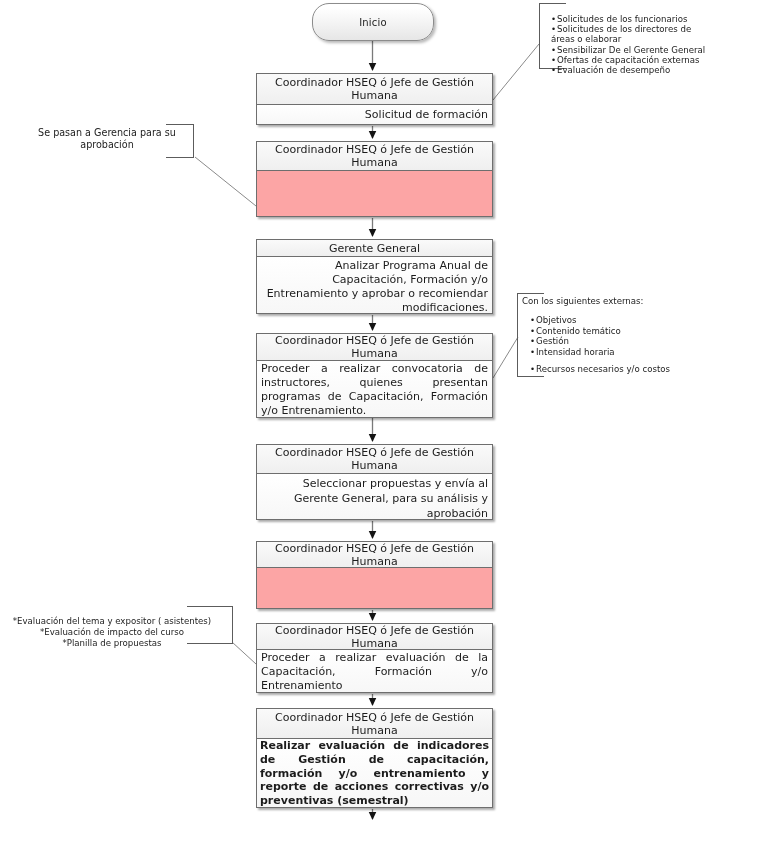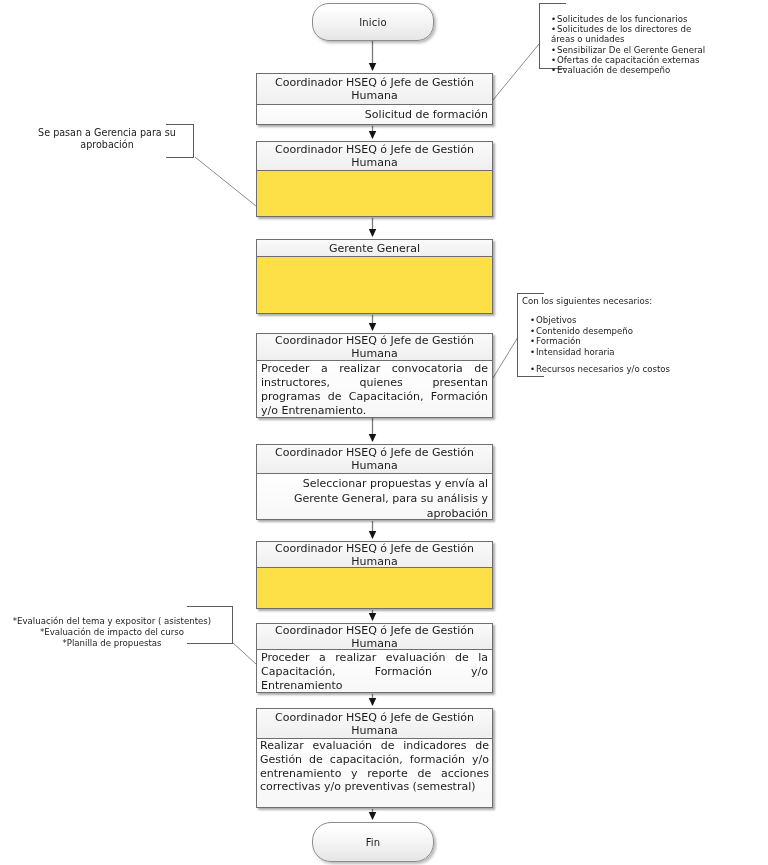--- a/index.html
+++ b/index.html
@@ -21,39 +21,39 @@
     border:1px solid #8c8c8c;border-radius:17px;
     background:linear-gradient(#ffffff 10%,#f3f3f3 55%,#e6e6e6);
     box-shadow:2px 2px 3px rgba(0,0,0,0.28);
     display:flex;align-items:center;justify-content:center;
     font-size:10px;letter-spacing:.2px;
   }
 
   .pbox{
     position:absolute;left:256px;width:237px;
     border:1px solid var(--box-border);
-    background:#fde047;
+    background:#fca5a5;
     box-shadow:2px 2px 2px rgba(0,0,0,0.33);
     display:flex;flex-direction:column;box-sizing:border-box;
   }
   .pbox-header{
     flex:none;display:flex;align-items:center;justify-content:center;
     text-align:center;font-size:11px;line-height:13px;
     border-bottom:1px solid var(--box-border);
     background:linear-gradient(#fafafa,#efefef);
     padding:1px 4px;box-sizing:border-box;overflow:hidden;
   }
   .pbox-body{
     flex:1;font-size:11px;line-height:14px;
     padding:1px 4px;box-sizing:border-box;overflow:hidden;
     background:linear-gradient(#ffffff,#f7f7f7);
   }
   .align-center{text-align:right;}
   .align-justify{text-align:justify;text-justify:inter-word;}
-  .body-tight{line-height:13.8px;padding:0 3px;}
+  .body-tight{line-height:13.8px;padding:0 3px;font-weight:bold;}
 
   .bracket-open-left{ 
     position:absolute;border-left:1px solid #5c5c5c;
     border-top:1px solid #5c5c5c;border-bottom:1px solid #5c5c5c;
   }
   .bracket-open-right{ 
     position:absolute;border-right:1px solid #5c5c5c;
     border-top:1px solid #5c5c5c;border-bottom:1px solid #5c5c5c;
   }
 
@@ -89,35 +89,33 @@
 
     <line class="callout-line" x1="493" y1="100" x2="539" y2="44"></line>
     <line class="callout-line" x1="195" y1="157" x2="256" y2="206"></line>
     <line class="callout-line" x1="493" y1="378" x2="518" y2="337"></line>
     <line class="callout-line" x1="232" y1="642" x2="256" y2="664"></line>
   </svg>
 
   <div class="terminal" style="left:312px;top:3px;">
     <span>Inicio</span>
   </div>
-  <div class="terminal" style="left:312px;top:822px;height:38px;border-radius:19px;">
-    <span>Fin</span>
-  </div>
 
   <div class="pbox" style="top:73px;height:52px;">
     <div class="pbox-header" style="height:31px;">Coordinador HSEQ ó Jefe de Gestión Humana</div>
     <div class="pbox-body align-center" style="line-height:17px;">Solicitud de formación</div>
   </div>
 
   <div class="pbox" style="top:141px;height:76px;">
     <div class="pbox-header" style="height:29px;">Coordinador HSEQ ó Jefe de Gestión Humana</div>
   </div>
 
   <div class="pbox" style="top:239px;height:75px;">
     <div class="pbox-header" style="height:17px;">Gerente General</div>
+    <div class="pbox-body align-center" style="padding-top:2px;">Analizar Programa Anual de Capacitación, Formación y/o Entrenamiento y aprobar o recomiendar modificaciones.</div>
   </div>
 
   <div class="pbox" style="top:333px;height:85px;">
     <div class="pbox-header" style="height:27px;">Coordinador HSEQ ó Jefe de Gestión Humana</div>
     <div class="pbox-body align-justify">Proceder a realizar convocatoria de instructores, quienes presentan programas de Capacitación, Formación y/o Entrenamiento.</div>
   </div>
 
   <div class="pbox" style="top:444px;height:76px;">
     <div class="pbox-header" style="height:29px;">Coordinador HSEQ ó Jefe de Gestión Humana</div>
     <div class="pbox-body align-center" style="padding-top:2px;line-height:15px;">Seleccionar propuestas y envía al Gerente General,  para su análisis y aprobación</div>
@@ -134,37 +132,37 @@
 
   <div class="pbox" style="top:708px;height:100px;">
     <div class="pbox-header" style="height:30px;">Coordinador HSEQ ó Jefe de Gestión Humana</div>
     <div class="pbox-body align-justify body-tight">Realizar evaluación de indicadores de Gestión de capacitación, formación y/o entrenamiento y reporte de acciones correctivas y/o preventivas (semestral)</div>
   </div>
 
   <div class="bracket-open-left" style="left:539px;top:3px;width:26px;height:64px;"></div>
   <div class="note-text" style="left:543px;top:6px;width:178px;line-height:10.2px;">
     <ul class="note-list">
       <li>Solicitudes de los funcionarios</li>
-      <li>Solicitudes de los directores de áreas o unidades</li>
+      <li>Solicitudes de los directores de áreas o elaborar</li>
       <li>Sensibilizar De el Gerente General</li>
       <li>Ofertas de capacitación externas</li>
       <li>Evaluación de desempeño</li>
     </ul>
   </div>
 
   <div class="bracket-open-right" style="left:166px;top:124px;width:27px;height:32px;"></div>
   <div class="note-text callout-center" style="left:22px;top:127px;width:170px;">Se pasan a Gerencia para su aprobación</div>
 
   <div class="bracket-open-left" style="left:517px;top:293px;width:26px;height:82px;"></div>
   <div class="note-text" style="left:522px;top:296px;width:165px;">
-    <p class="note-title">Con los siguientes necesarios:</p>
+    <p class="note-title">Con los siguientes externas:</p>
     <ul class="note-list">
       <li>Objetivos</li>
-      <li>Contenido desempeño</li>
-      <li>Formación</li>
+      <li>Contenido temático</li>
+      <li>Gestión</li>
       <li>Intensidad horaria</li>
       <li class="gap-before">Recursos necesarios y/o costos</li>
     </ul>
   </div>
 
   <div class="bracket-open-right" style="left:187px;top:606px;width:45px;height:36px;"></div>
   <div class="note-text" style="left:4px;top:608px;width:216px;line-height:11px;">
     <ul class="plain-list">
       <li>*Evaluación del tema y expositor ( asistentes)</li>
       <li>*Evaluación de impacto del curso</li>

